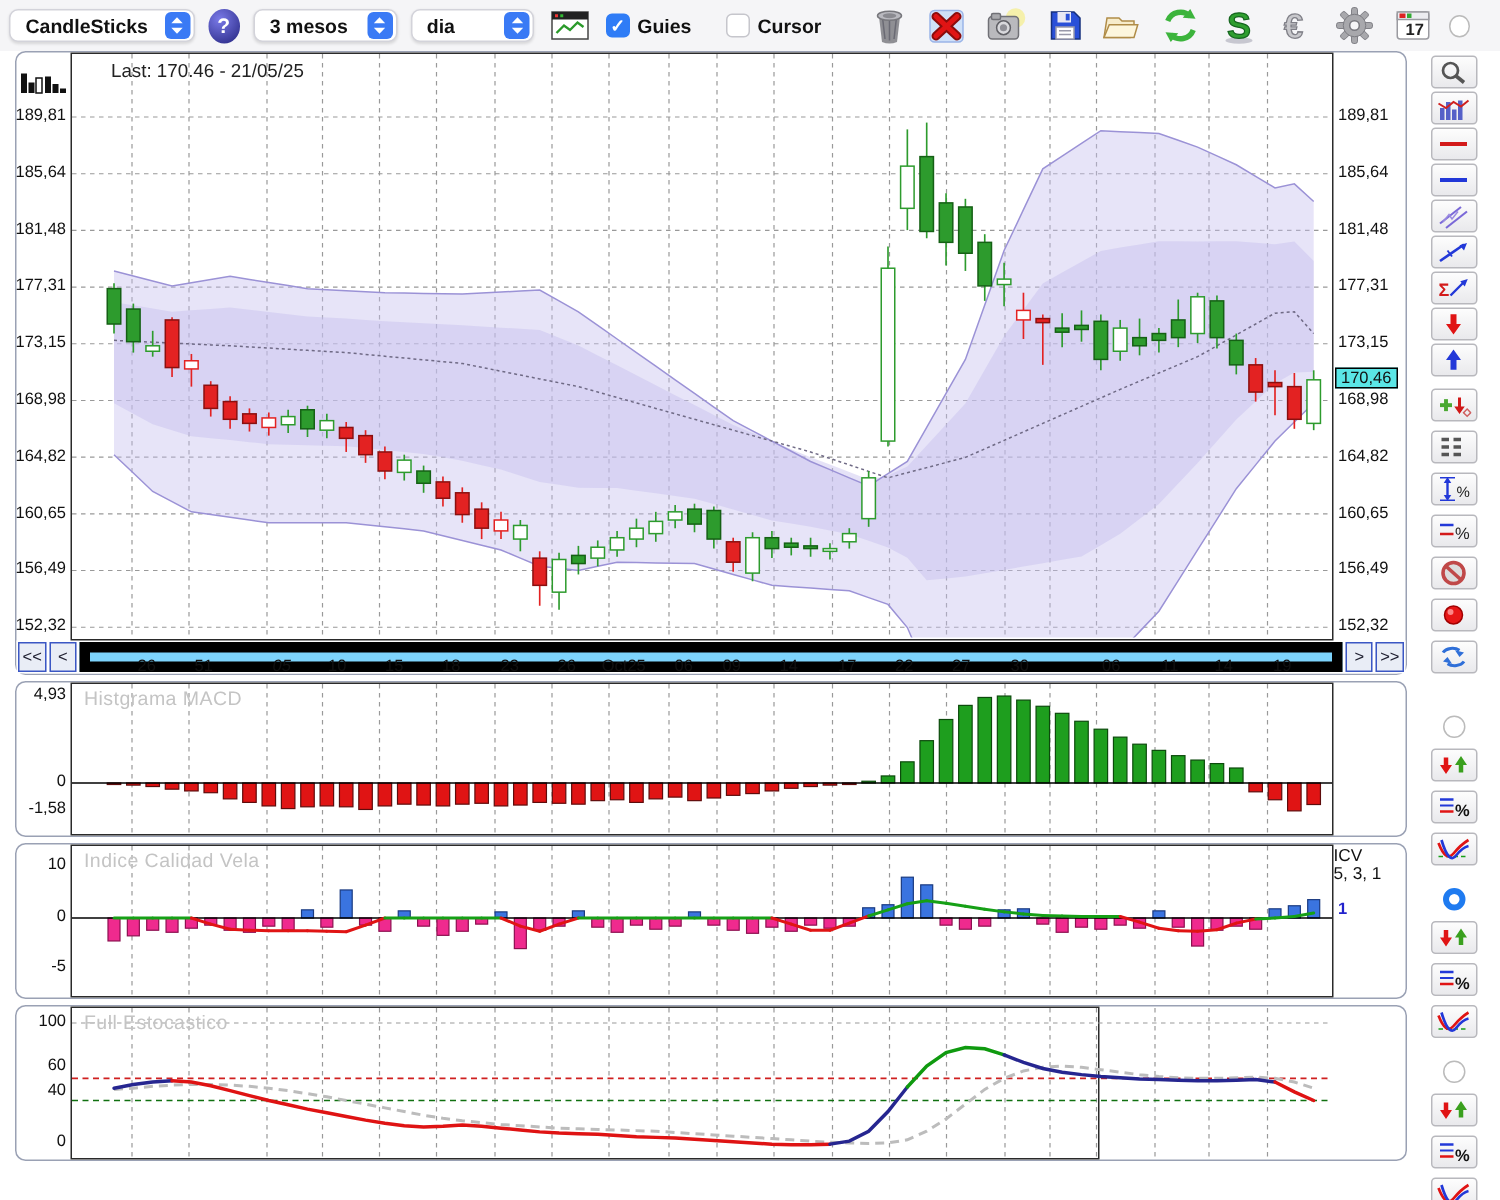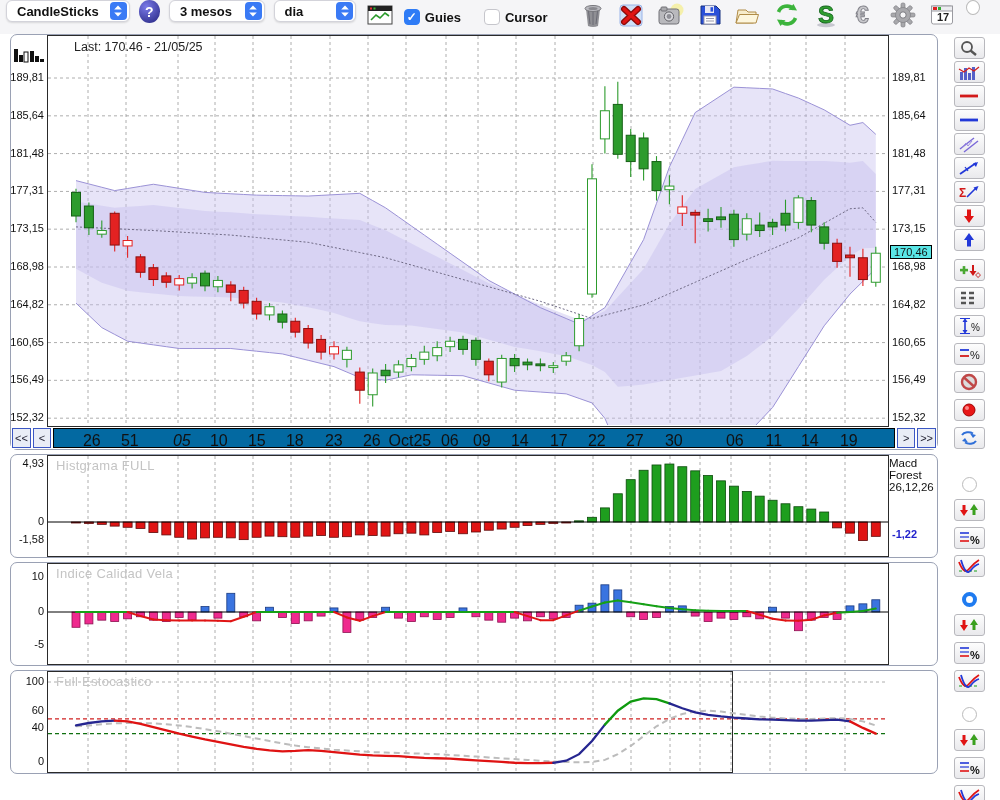--- a/index.html
+++ b/index.html
@@ -1,19 +1,19 @@
 <!DOCTYPE html>
 <html><head>
 <meta charset="utf-8">
 <style>
   *{box-sizing:border-box;margin:0;padding:0}
   body{width:1000px;height:800px;overflow:hidden;background:#fff;
        font-family:"Liberation Sans",sans-serif;color:#111;font-size:13px}
   
-  .toolbar{height:34px;display:flex;background:#f5f5f7;padding:0 6px;gap:9px}
+  .toolbar{height:34px;display:flex;align-items:center;background:#f5f5f7;padding:0 6px;gap:9px}
   .sel{display:flex;align-items:center;justify-content:space-between;background:#fff;
        border:1px solid #d3d3da;border-radius:6px;height:22px;padding-left:10px;
        box-shadow:0 1px 2px rgba(0,0,0,.12);font-size:13px;font-weight:700;cursor:default}
   .sel .step{width:17px;height:18px;background:#3a7af5;border-radius:4px;margin:0 2px 0 8px;
        display:flex;align-items:center;justify-content:center}
   .help-btn{width:23px;height:23px;border-radius:50%;border:none;color:#fff;font-weight:bold;font-size:14px;
        background:radial-gradient(circle at 35% 30%,#7a7ae8,#23237e);display:flex;align-items:center;justify-content:center}
   .check{display:flex;align-items:center;gap:5px;font-size:13px;font-weight:600}
   .cb{width:16px;height:16px;border-radius:4px;border:1px solid #c6c6cc;background:#fff;display:flex;
       align-items:center;justify-content:center;font-size:12px;color:#fff}
@@ -35,21 +35,21 @@
   .ptitle{position:absolute;left:8px;top:2px;font-size:13px;color:#c4c4c4;letter-spacing:.3px}
   .last{position:absolute;left:26px;top:4px;font-size:12.5px;color:#222}
   .curprice{position:absolute;left:1px;background:#5ae6e6;border:1px solid #000;padding:0 3px;font-size:11px}
   .rt{font-size:11.5px;line-height:12px;padding-top:2px}
   .bluev{color:#2222cc;font-weight:bold}
   .grayv{color:#b9b9b9;font-weight:bold}
   
   .dstrip{height:22px;display:flex;background:#fff;padding:1px 1px;gap:2px}
   .dbtn{border:1px solid #3b57c4;background:#e9edf6;min-width:18px;font-size:11px;color:#223;
         display:flex;align-items:center;justify-content:center;padding:0 2px}
-  .dates{flex:1;border:1px solid #000000;background:#0369a1;position:relative;font-size:16px}
+  .dates{flex:1;border:7px solid #000000;background:#7dd3fc;position:relative;font-size:11px}
   .dates span{position:absolute;top:3px;transform:translateX(-50%)}
   
   .sidebar{width:62px;display:flex;flex-direction:column;align-items:center;padding-top:3px}
   .sbtn{width:31px;height:22px;margin-bottom:2px;border:1px solid #b8b8bd;border-radius:3px;
         background:linear-gradient(#fdfdfd,#e9e9ec);display:flex;align-items:center;justify-content:center;padding:0}
   .sb2{margin-bottom:6px}
   .sgap{margin-top:22px}
 </style>
 </head>
 <body>
@@ -521,29 +521,21 @@
               <rect x="733" y="47.772" width="9" height="18.228" fill="#1e9e1e" stroke="#0c4a0c" stroke-width="0.8"></rect>
               <rect x="745.9" y="50.712" width="9" height="15.287999999999997" fill="#1e9e1e" stroke="#0c4a0c" stroke-width="0.8"></rect>
               <rect x="758.8000000000001" y="53.064" width="9" height="12.936" fill="#1e9e1e" stroke="#0c4a0c" stroke-width="0.8"></rect>
               <rect x="771.7" y="56.004" width="9" height="9.996000000000002" fill="#1e9e1e" stroke="#0c4a0c" stroke-width="0.8"></rect>
               <rect x="784.6" y="66" width="9" height="5.8799999999999955" fill="#e01414" stroke="#5e0c0c" stroke-width="0.8"></rect>
               <rect x="797.5" y="66" width="9" height="11.171999999999997" fill="#e01414" stroke="#5e0c0c" stroke-width="0.8"></rect>
               <rect x="810.4" y="66" width="9" height="18.580799999999996" fill="#e01414" stroke="#5e0c0c" stroke-width="0.8"></rect>
               <rect x="823.3000000000001" y="66" width="9" height="14.3472" fill="#e01414" stroke="#5e0c0c" stroke-width="0.8"></rect>
               <line x1="0" y1="66" x2="840" y2="66" stroke="#000" stroke-width="1"></line>
             </svg>
-          <div class="ptitle">Histgrama FULL</div>
-        </div>
-        <div class="axr">
-          <div class="rt">
-              <div>Macd</div>
-              <div>Forest</div>
-              <div>26,12,26</div>
-            </div>
-          <span class="bluev" style="top:73px">-1,22</span>
+          <div class="ptitle">Histgrama MACD</div>
         </div>
       </div>
     </div>
 
     <div class="group">
       <div class="prow">
         <div class="axl">
           <span style="top:7px">10</span>
           <span style="top:42px">0</span>
           <span style="top:75px">-5</span>
@@ -693,20 +685,27 @@
               <line x1="737.5" y1="56.5" x2="750.4" y2="56.84" stroke="#e01414" stroke-width="2" stroke-linecap="round"></line>
               <line x1="750.4" y1="56.84" x2="763.3000000000001" y2="55.82" stroke="#e01414" stroke-width="2" stroke-linecap="round"></line>
               <line x1="763.3000000000001" y1="55.82" x2="776.2" y2="51.4" stroke="#e01414" stroke-width="2" stroke-linecap="round"></line>
               <line x1="776.2" y1="51.4" x2="789.1" y2="48.68" stroke="#e01414" stroke-width="2" stroke-linecap="round"></line>
               <line x1="789.1" y1="48.68" x2="802" y2="48" stroke="#16a016" stroke-width="2" stroke-linecap="round"></line>
               <line x1="802" y1="48" x2="814.9" y2="46.98" stroke="#16a016" stroke-width="2" stroke-linecap="round"></line>
               <line x1="814.9" y1="46.98" x2="827.8000000000001" y2="44.6" stroke="#16a016" stroke-width="2" stroke-linecap="round"></line>
             </svg>
           <div class="ptitle">Indice Calidad Vela</div>
         </div>
+        <div class="axr">
+          <div class="rt">
+              <div>ICV</div>
+              <div>5, 3, 1</div>
+            </div>
+          <span class="bluev" style="top:37px">1</span>
+        </div>
       </div>
     </div>
 
     <div class="group" style="margin-bottom:0">
       <div class="prow">
         <div class="axl">
           <span style="top:4px">100</span>
           <span style="top:33px">60</span>
           <span style="top:50px">40</span>
           <span style="top:84px">0</span>

